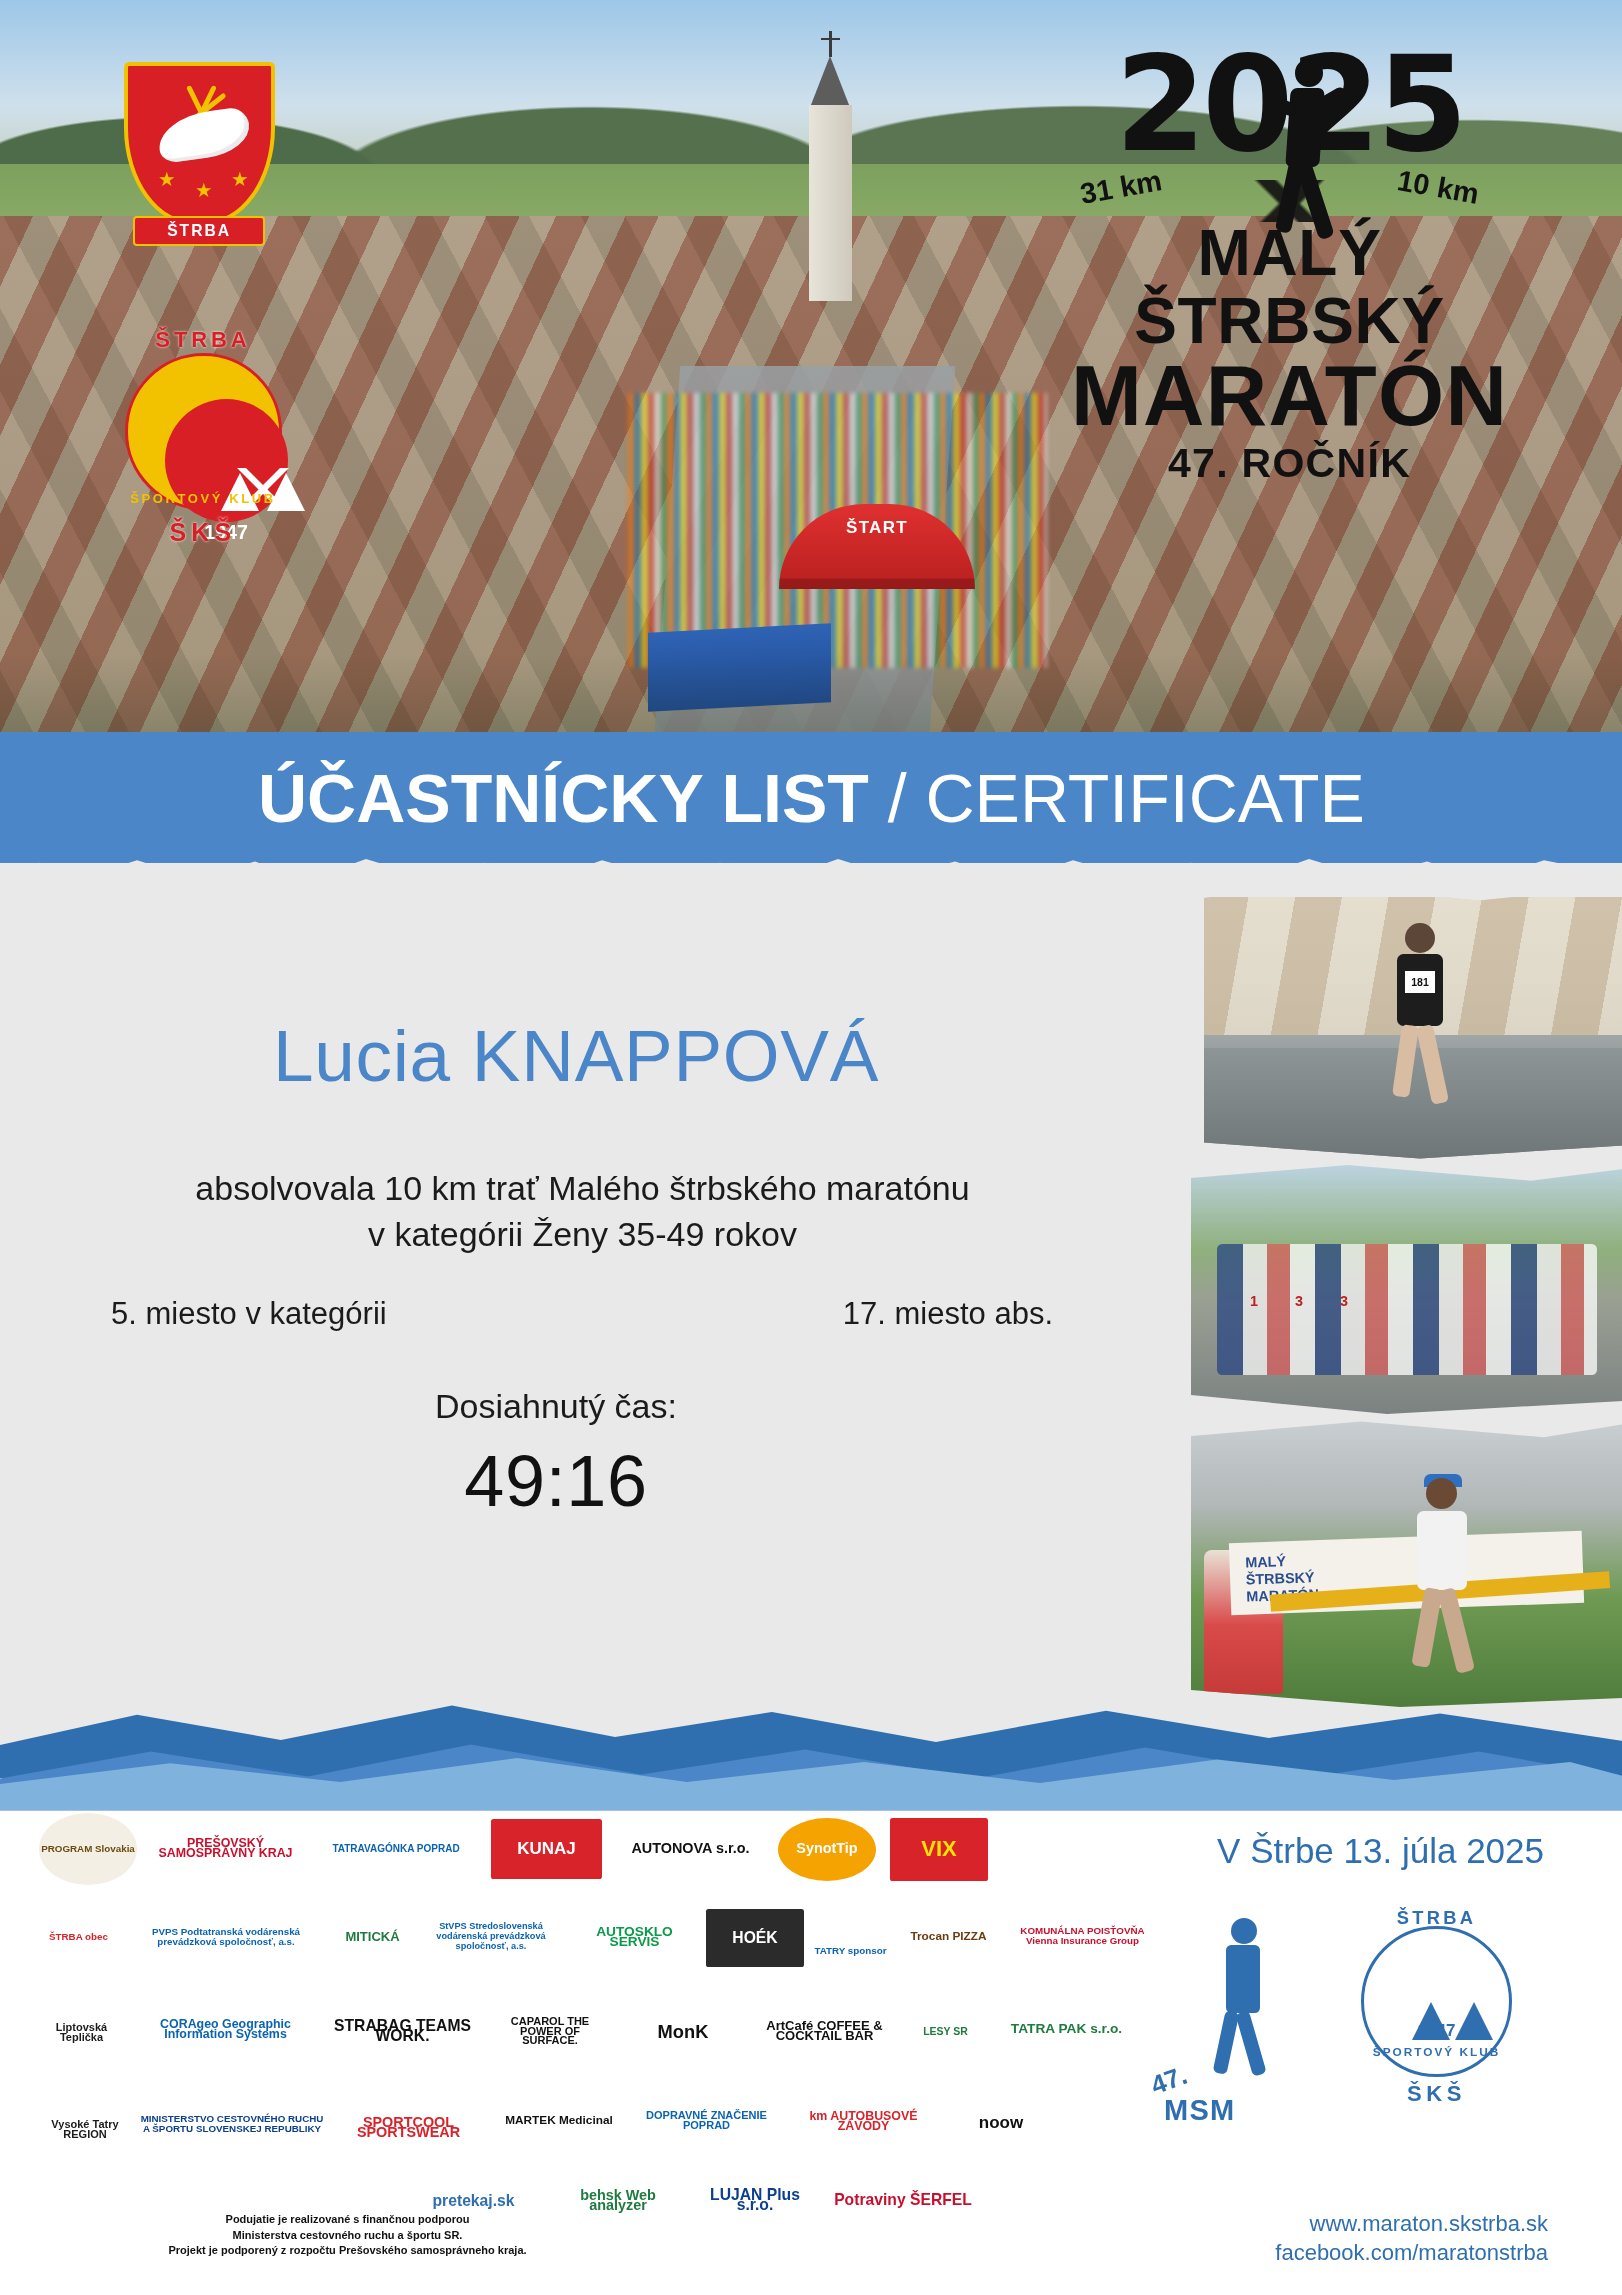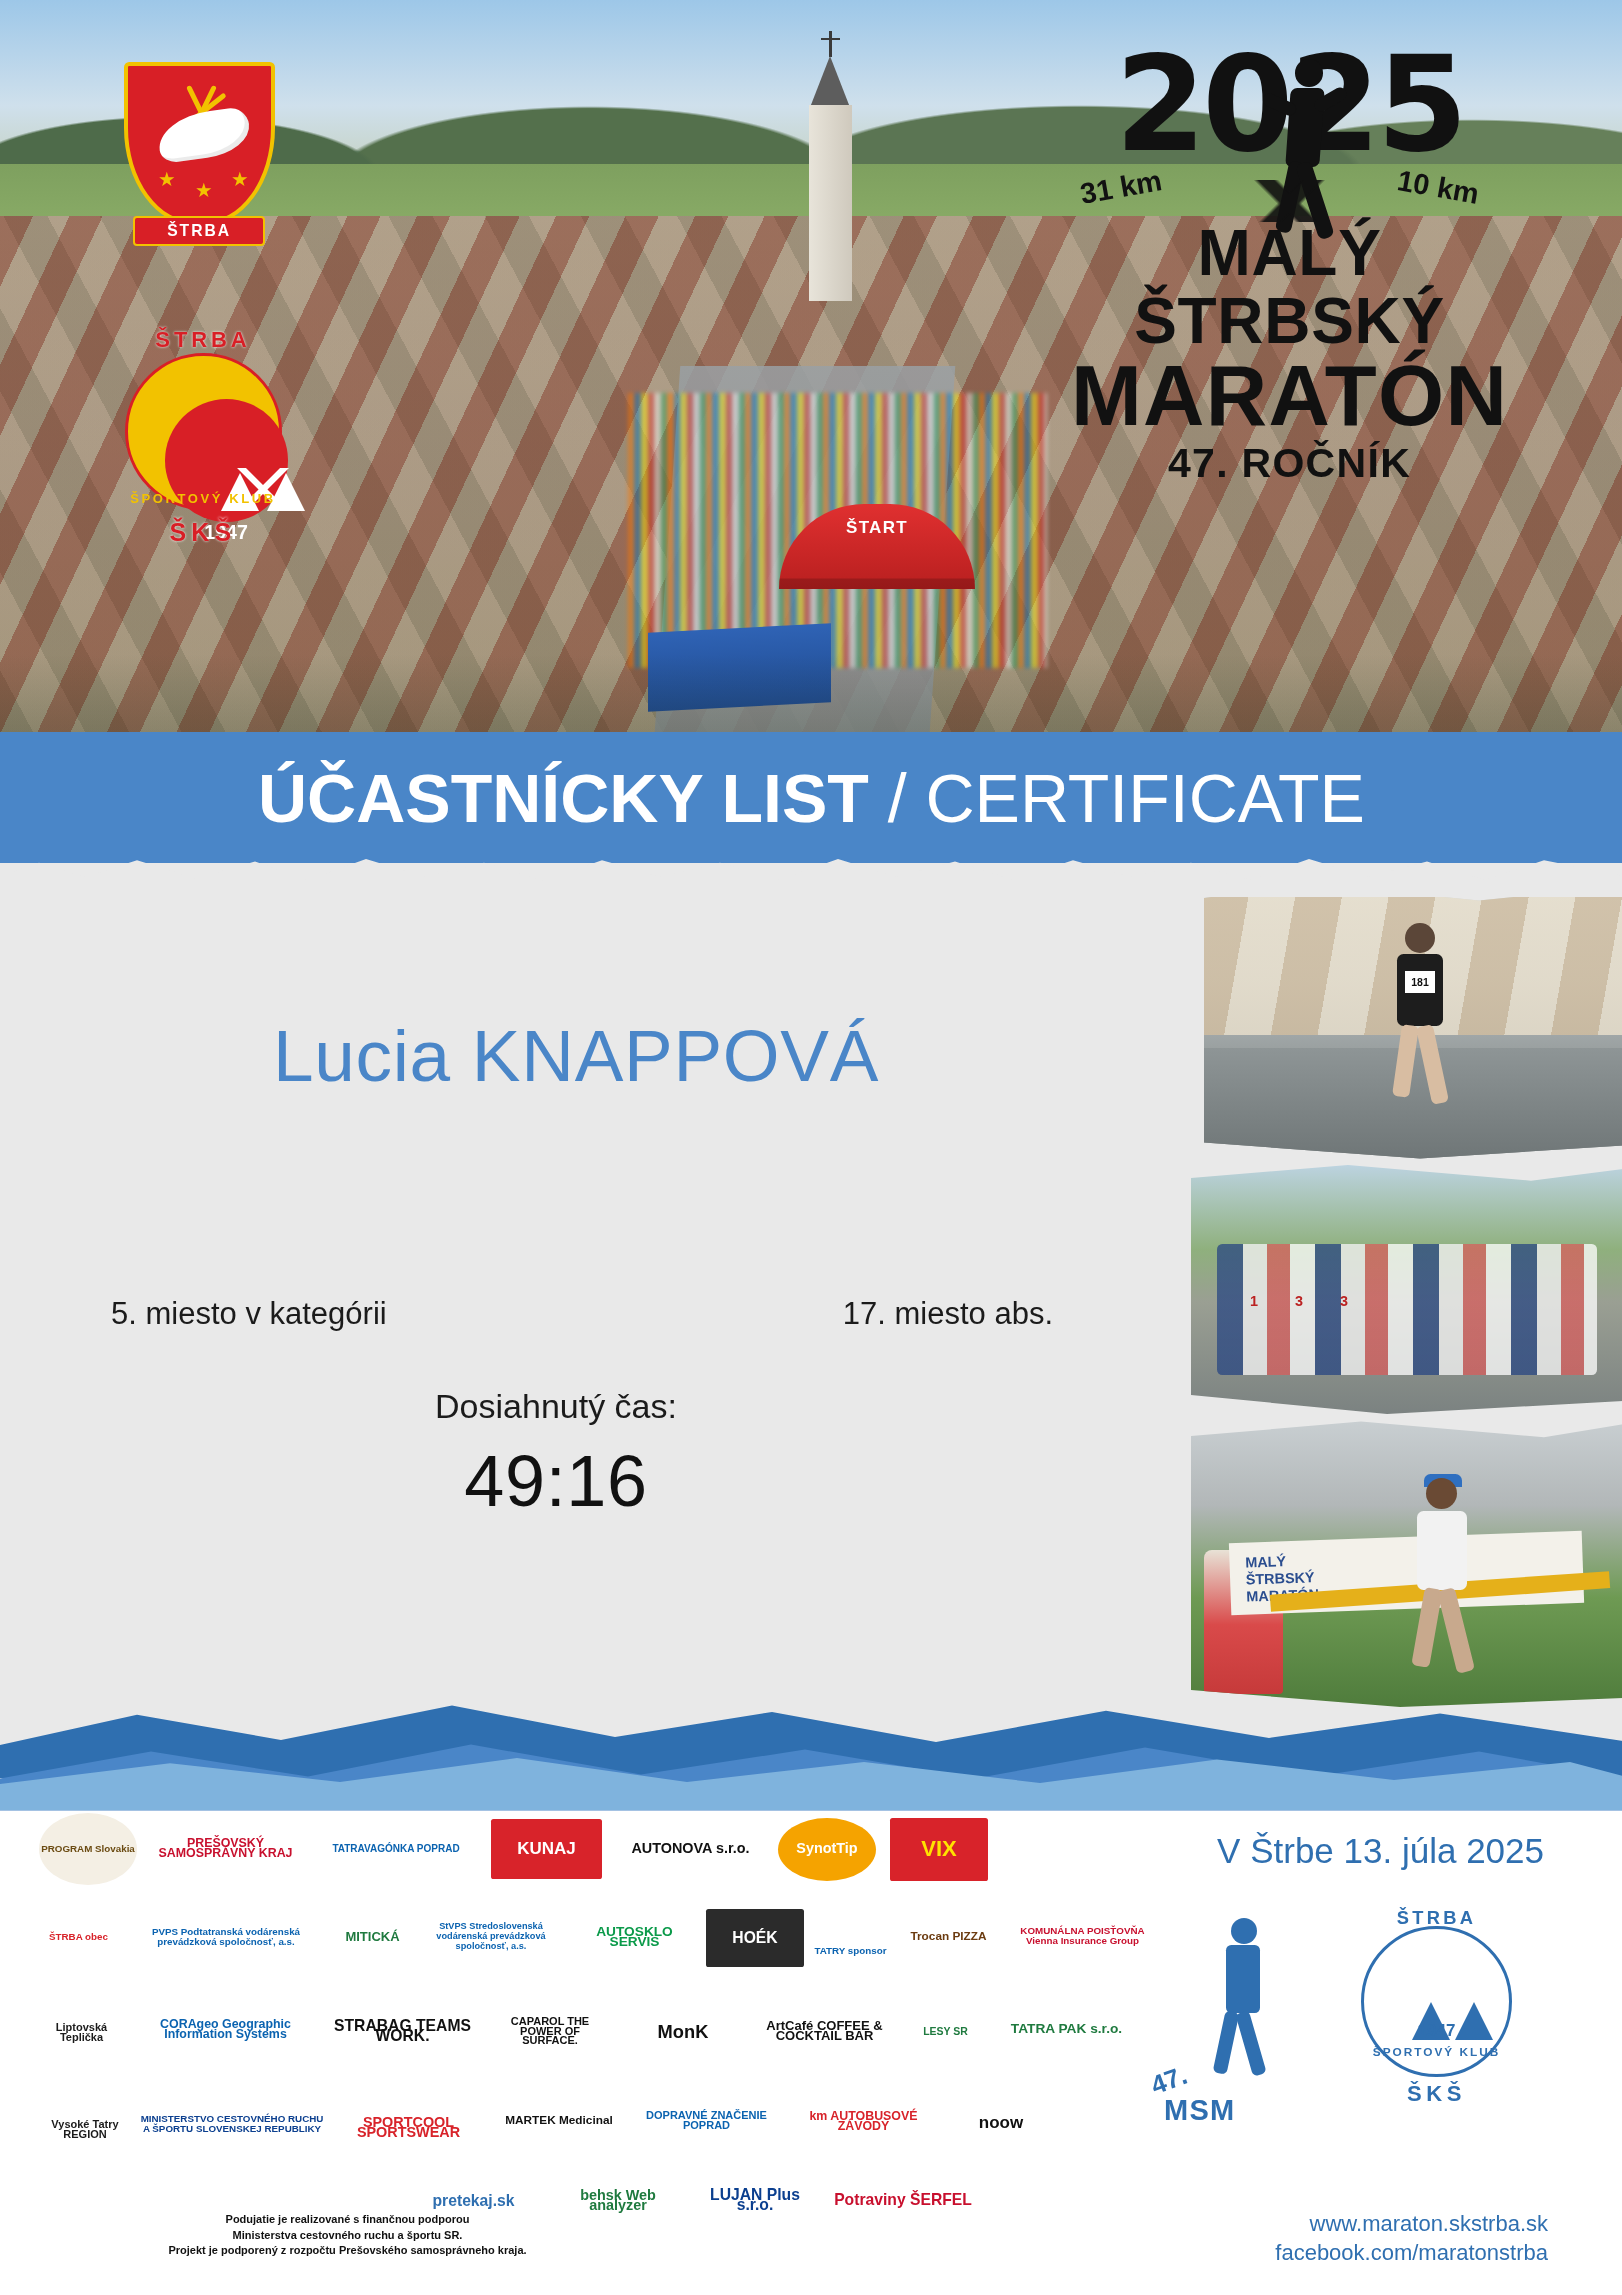--- a/index.html
+++ b/index.html
@@ -469,20 +469,22 @@
   <div class="titlebar">
     <div class="t">
       <b>ÚČASTNÍCKY LIST</b><span class="light"> / </span><span class="light">CERTIFICATE</span>
     </div>
   </div>
   <div class="torn"></div>
 
   <div class="body-area">
     <div class="runner-name">Lucia KNAPPOVÁ</div>
     <div class="desc">
+      <div>absolvovala 10 km trať Malého štrbského maratónu</div>
+      <div>v kategórii Ženy 35-49 rokov</div>
     </div>
     <div class="places">
       <div class="pl cat">5. miesto v kategórii</div>
       <div class="pl abs">17. miesto abs.</div>
     </div>
     <div class="timelabel">Dosiahnutý čas:</div>
     <div class="timevalue">49:16</div>
   </div>
 
   <div class="collage">

